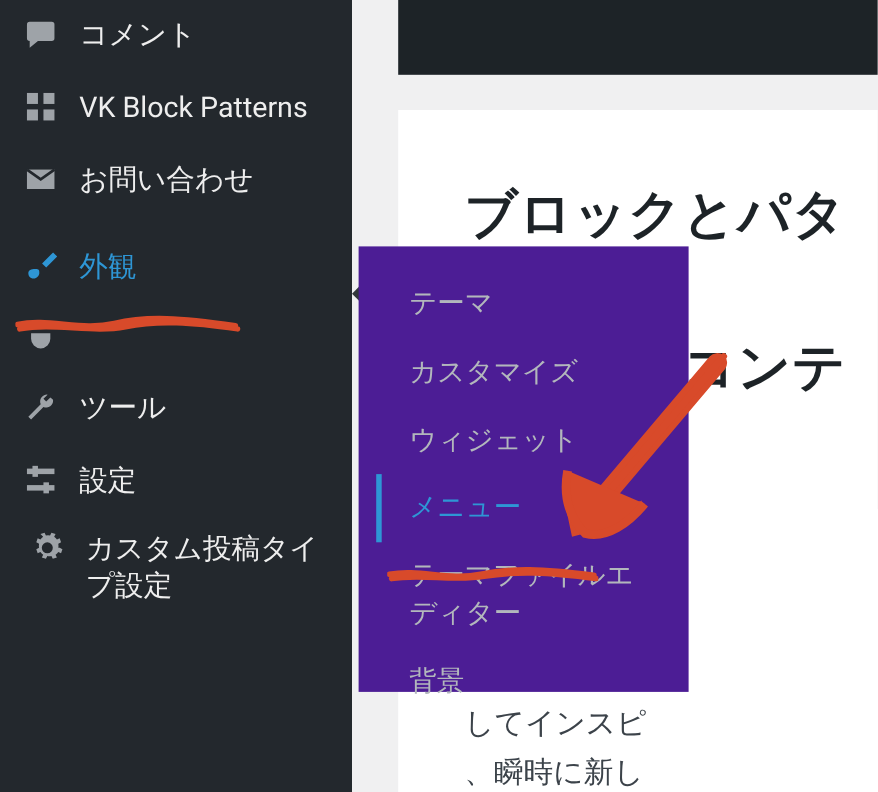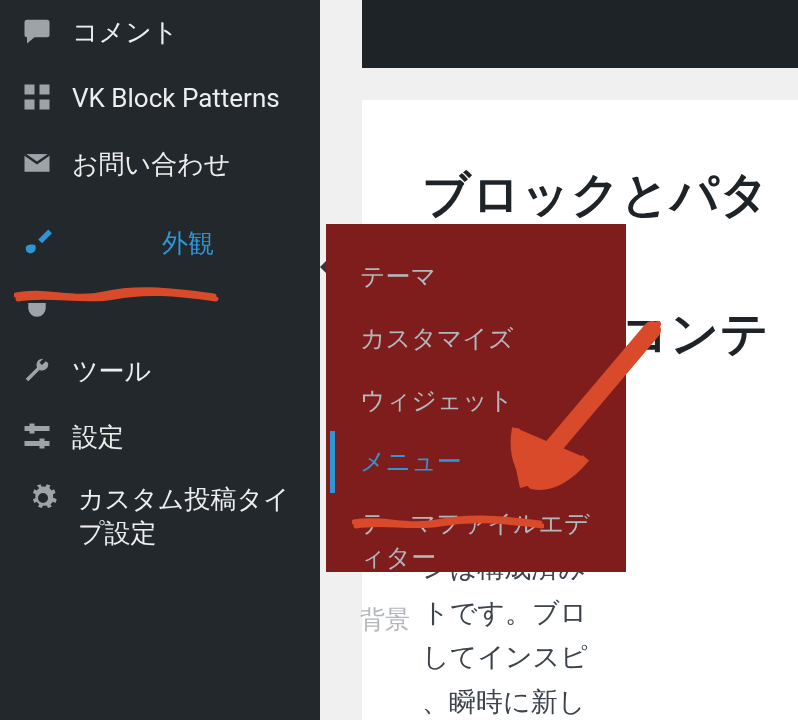--- a/index.html
+++ b/index.html
@@ -12,43 +12,43 @@
     background:#23282d; padding-top:0;
   }
   .sidebar-item {
     display:flex; align-items:flex-start; gap:20px;
     padding:16px 16px 16px 22px;
     color:#eeeeee; font-size:26px; font-weight:400; line-height:1.3;
     cursor:pointer;
   }
   .sidebar-item .ic { width:30px; height:30px; flex:0 0 30px; display:flex; align-items:center; justify-content:center; }
   .sidebar-item .label { flex:1; }
-  .sidebar-item.active { color:#2e96d5;text-align:center; }
+  .sidebar-item.active { color:#2e96d5; }
   .sidebar-sep { height:14px; }
   .sidebar-item.multi { padding-top:12px; padding-bottom:12px;padding-left:28px; }
   .sidebar svg { width:30px; height:30px; display:block; }
   .sidebar .ic path, .sidebar .ic circle, .sidebar .ic rect { fill:#9ea3a8; }
   .sidebar-item.active .ic path { fill:#2e96d5; }
 
   
   .scribble-underline {
     position:absolute; left:14px; top:285px; width:205px; height:20px; pointer-events:none;
   }
 
   
   .submenu-arrow {
     position:absolute; left:320px; top:253px; width:0; height:0;
     border-top:14px solid transparent; border-bottom:14px solid transparent;
     border-right:14px solid #32373c;
   }
 
   
   .submenu {
-    position:absolute; left:326px; top:224px; width:300px; height:348px;
-    background:#7f1d1d; padding:22px 0 26px 4px;
+    position:absolute; left:326px; top:224px; width:300px; height:405px;
+    background:#4c1d95; padding:22px 0 26px 16px;
   }
   .submenu-item {
     padding:14px 28px 14px 30px;
     color:#b2b7bc; font-size:25px; line-height:1.35; cursor:pointer;
   }
   .submenu-item.selected {
     color:#2e96d5; border-left:5px solid #2e96d5; padding-left:25px; font-weight:500;
   }
   .scribble-menu {
     position:absolute; left:352px; top:514px; width:192px; height:16px; pointer-events:none;

